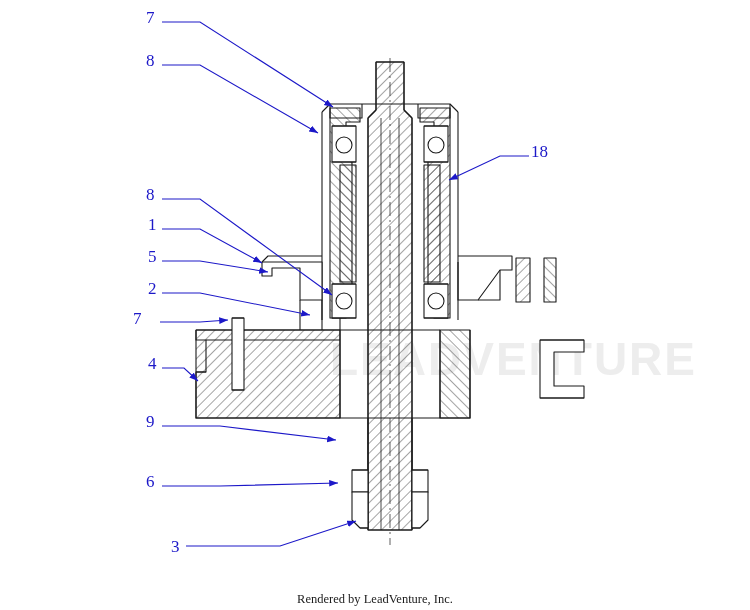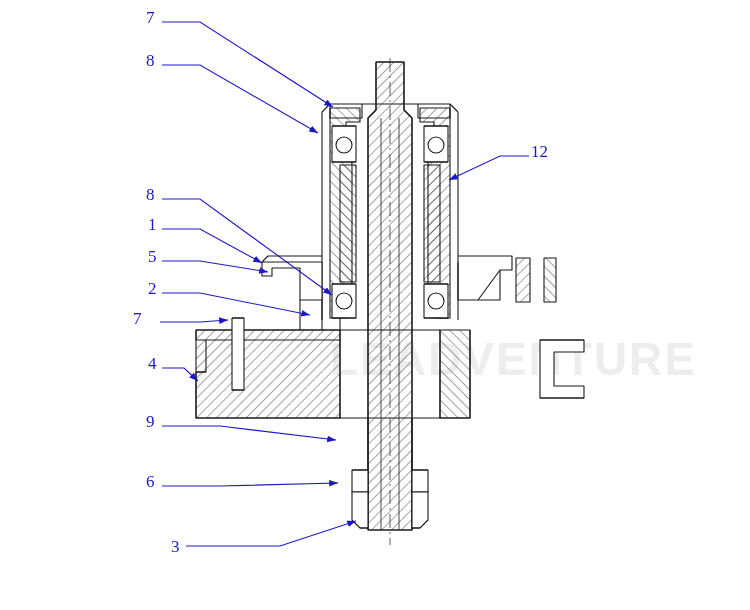--- a/index.html
+++ b/index.html
@@ -176,25 +176,26 @@
       <polyline points="160,322 200,322 228,320" marker-end="url(#arrow)"></polyline>
       <polyline points="162,368 184,368 198,381" marker-end="url(#arrow)"></polyline>
       <polyline points="162,426 220,426 336,440" marker-end="url(#arrow)"></polyline>
       <polyline points="162,486 220,486 338,483" marker-end="url(#arrow)"></polyline>
       <polyline points="186,546 280,546 356,521" marker-end="url(#arrow)"></polyline>
     </g>
   </svg>
 
   <div class="callout-label" style="left:146px; top:9px;">7</div>
   <div class="callout-label" style="left:146px; top:52px;">8</div>
-  <div class="callout-label" style="left:531px; top:143px;">12</div>
+  <div class="callout-label" style="left:531px; top:143px;">18</div>
   <div class="callout-label" style="left:146px; top:186px;">8</div>
   <div class="callout-label" style="left:148px; top:216px;">1</div>
   <div class="callout-label" style="left:148px; top:248px;">5</div>
   <div class="callout-label" style="left:148px; top:280px;">2</div>
   <div class="callout-label" style="left:133px; top:310px;">7</div>
   <div class="callout-label" style="left:148px; top:355px;">4</div>
   <div class="callout-label" style="left:146px; top:413px;">9</div>
   <div class="callout-label" style="left:146px; top:473px;">6</div>
   <div class="callout-label" style="left:171px; top:538px;">3</div>
 
+  <div id="footer-credit">Rendered by LeadVenture, Inc.</div>
 
 </div>
 
 </body></html>

